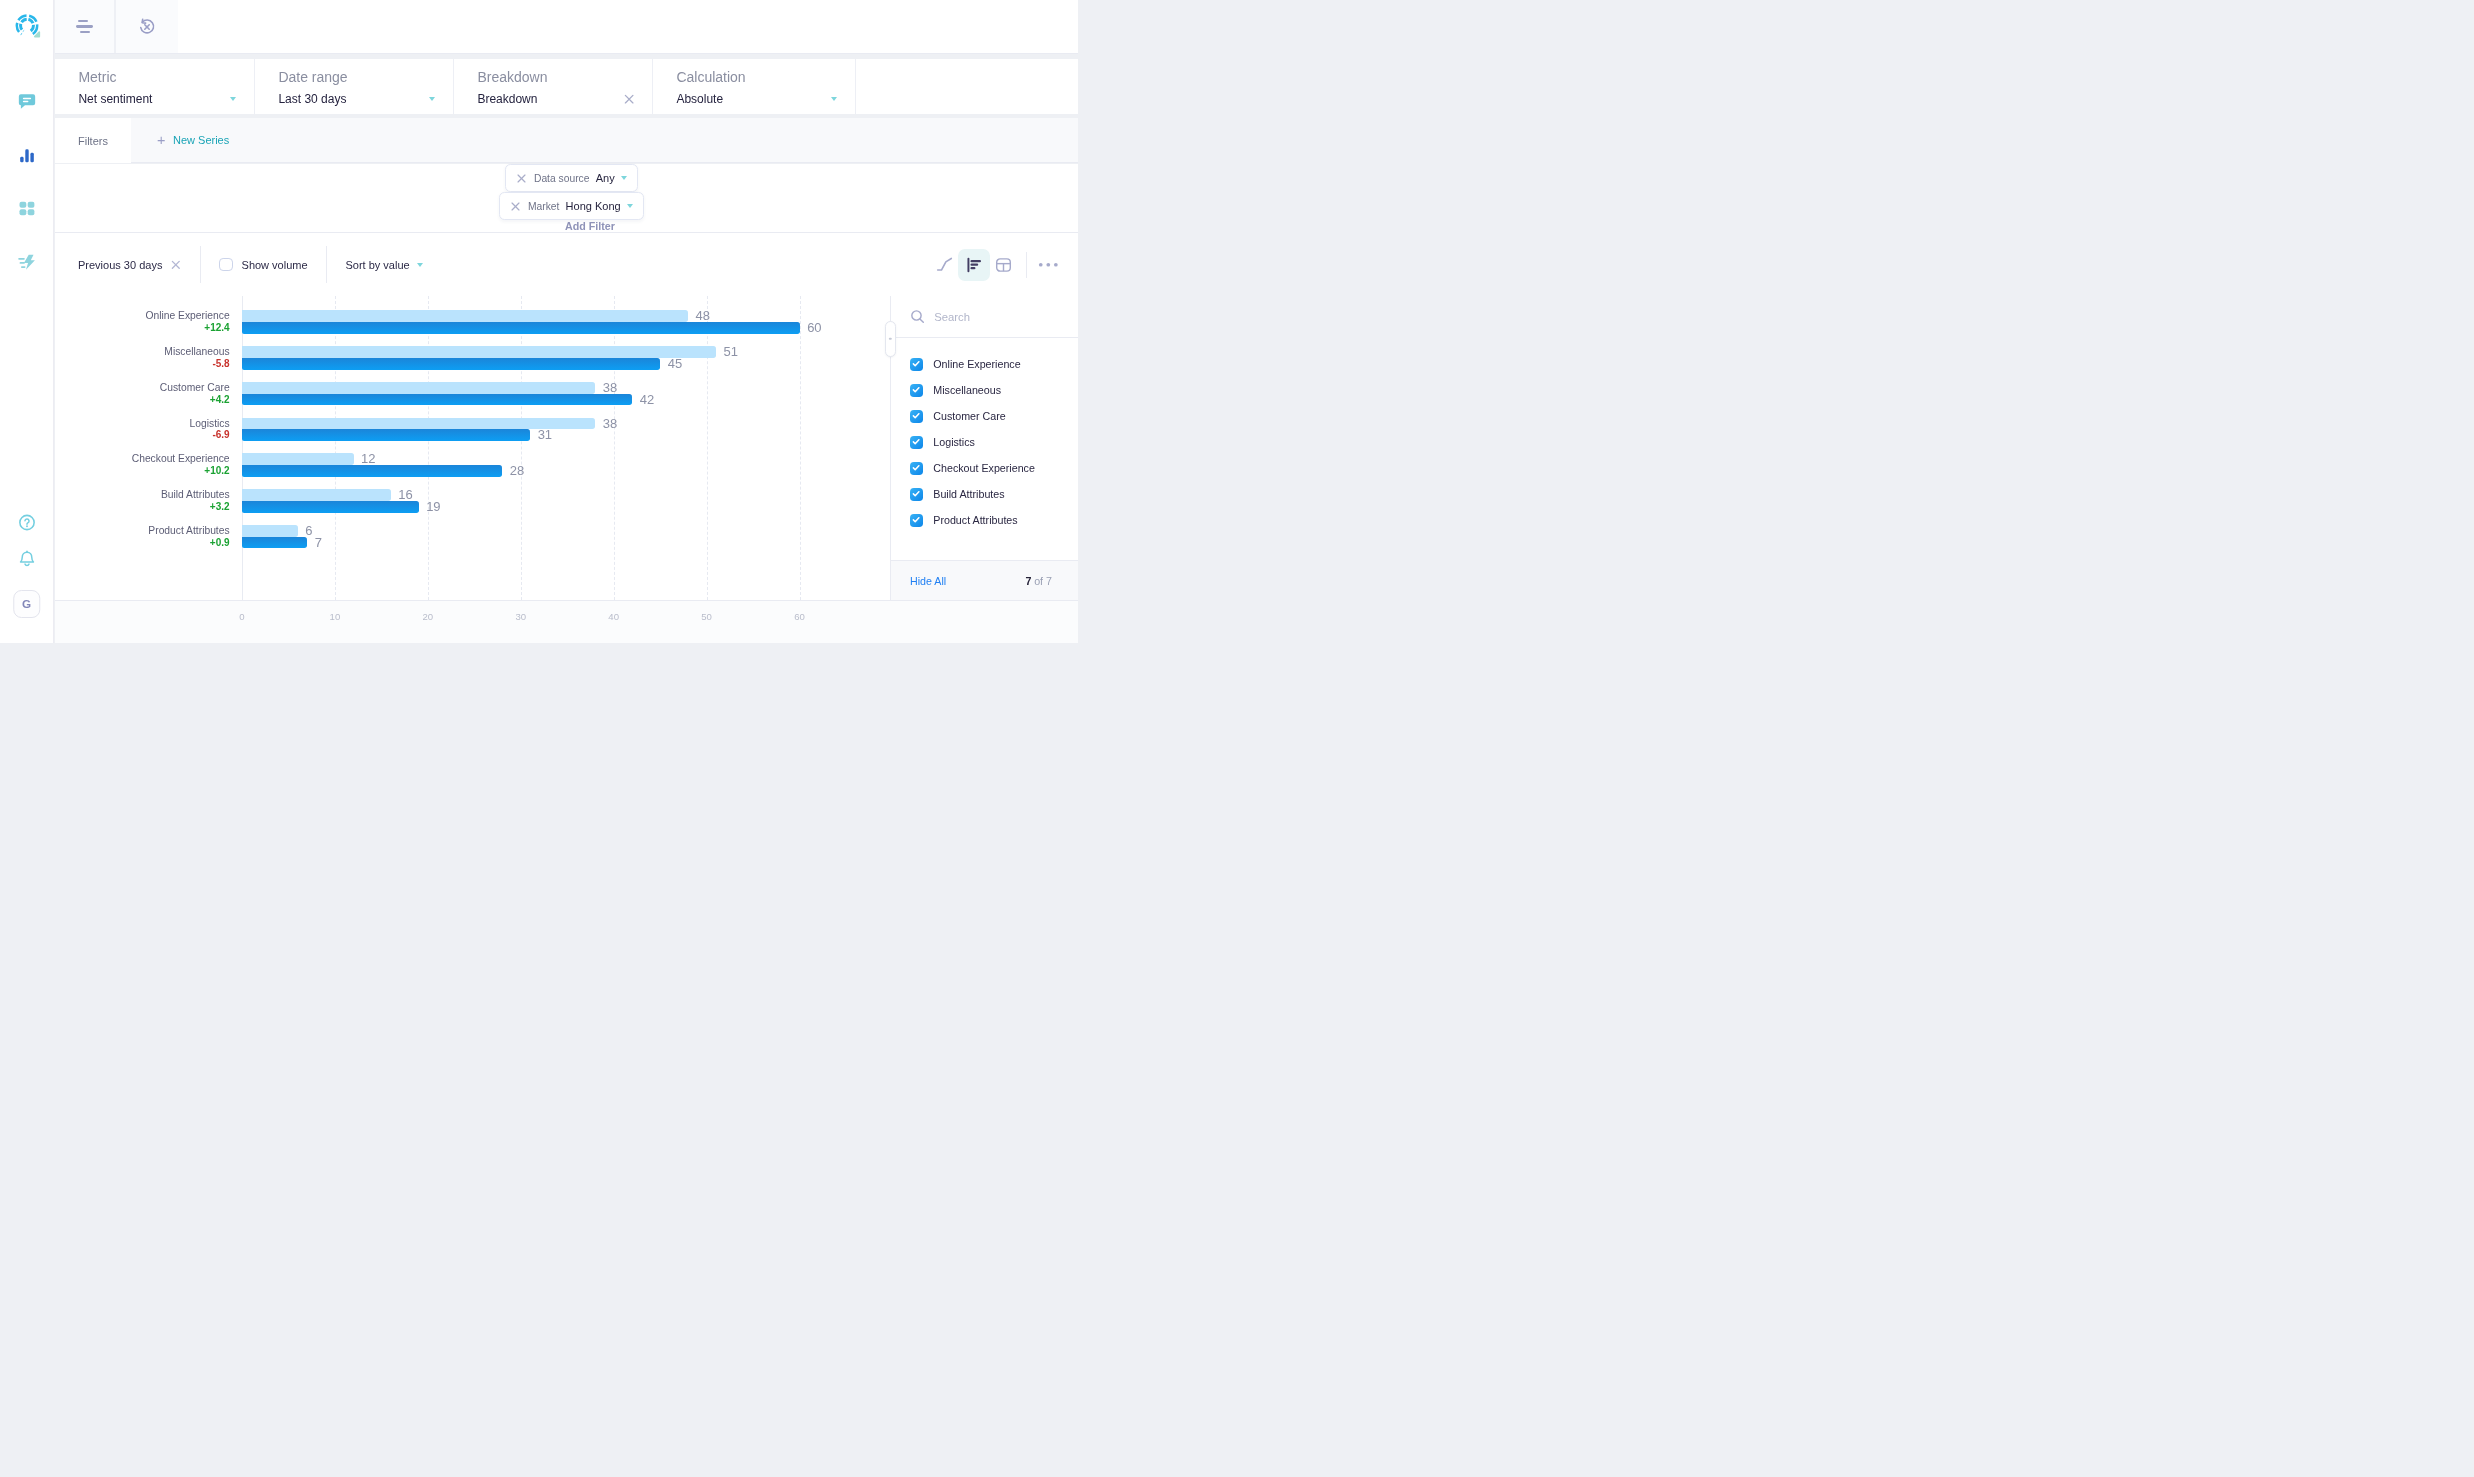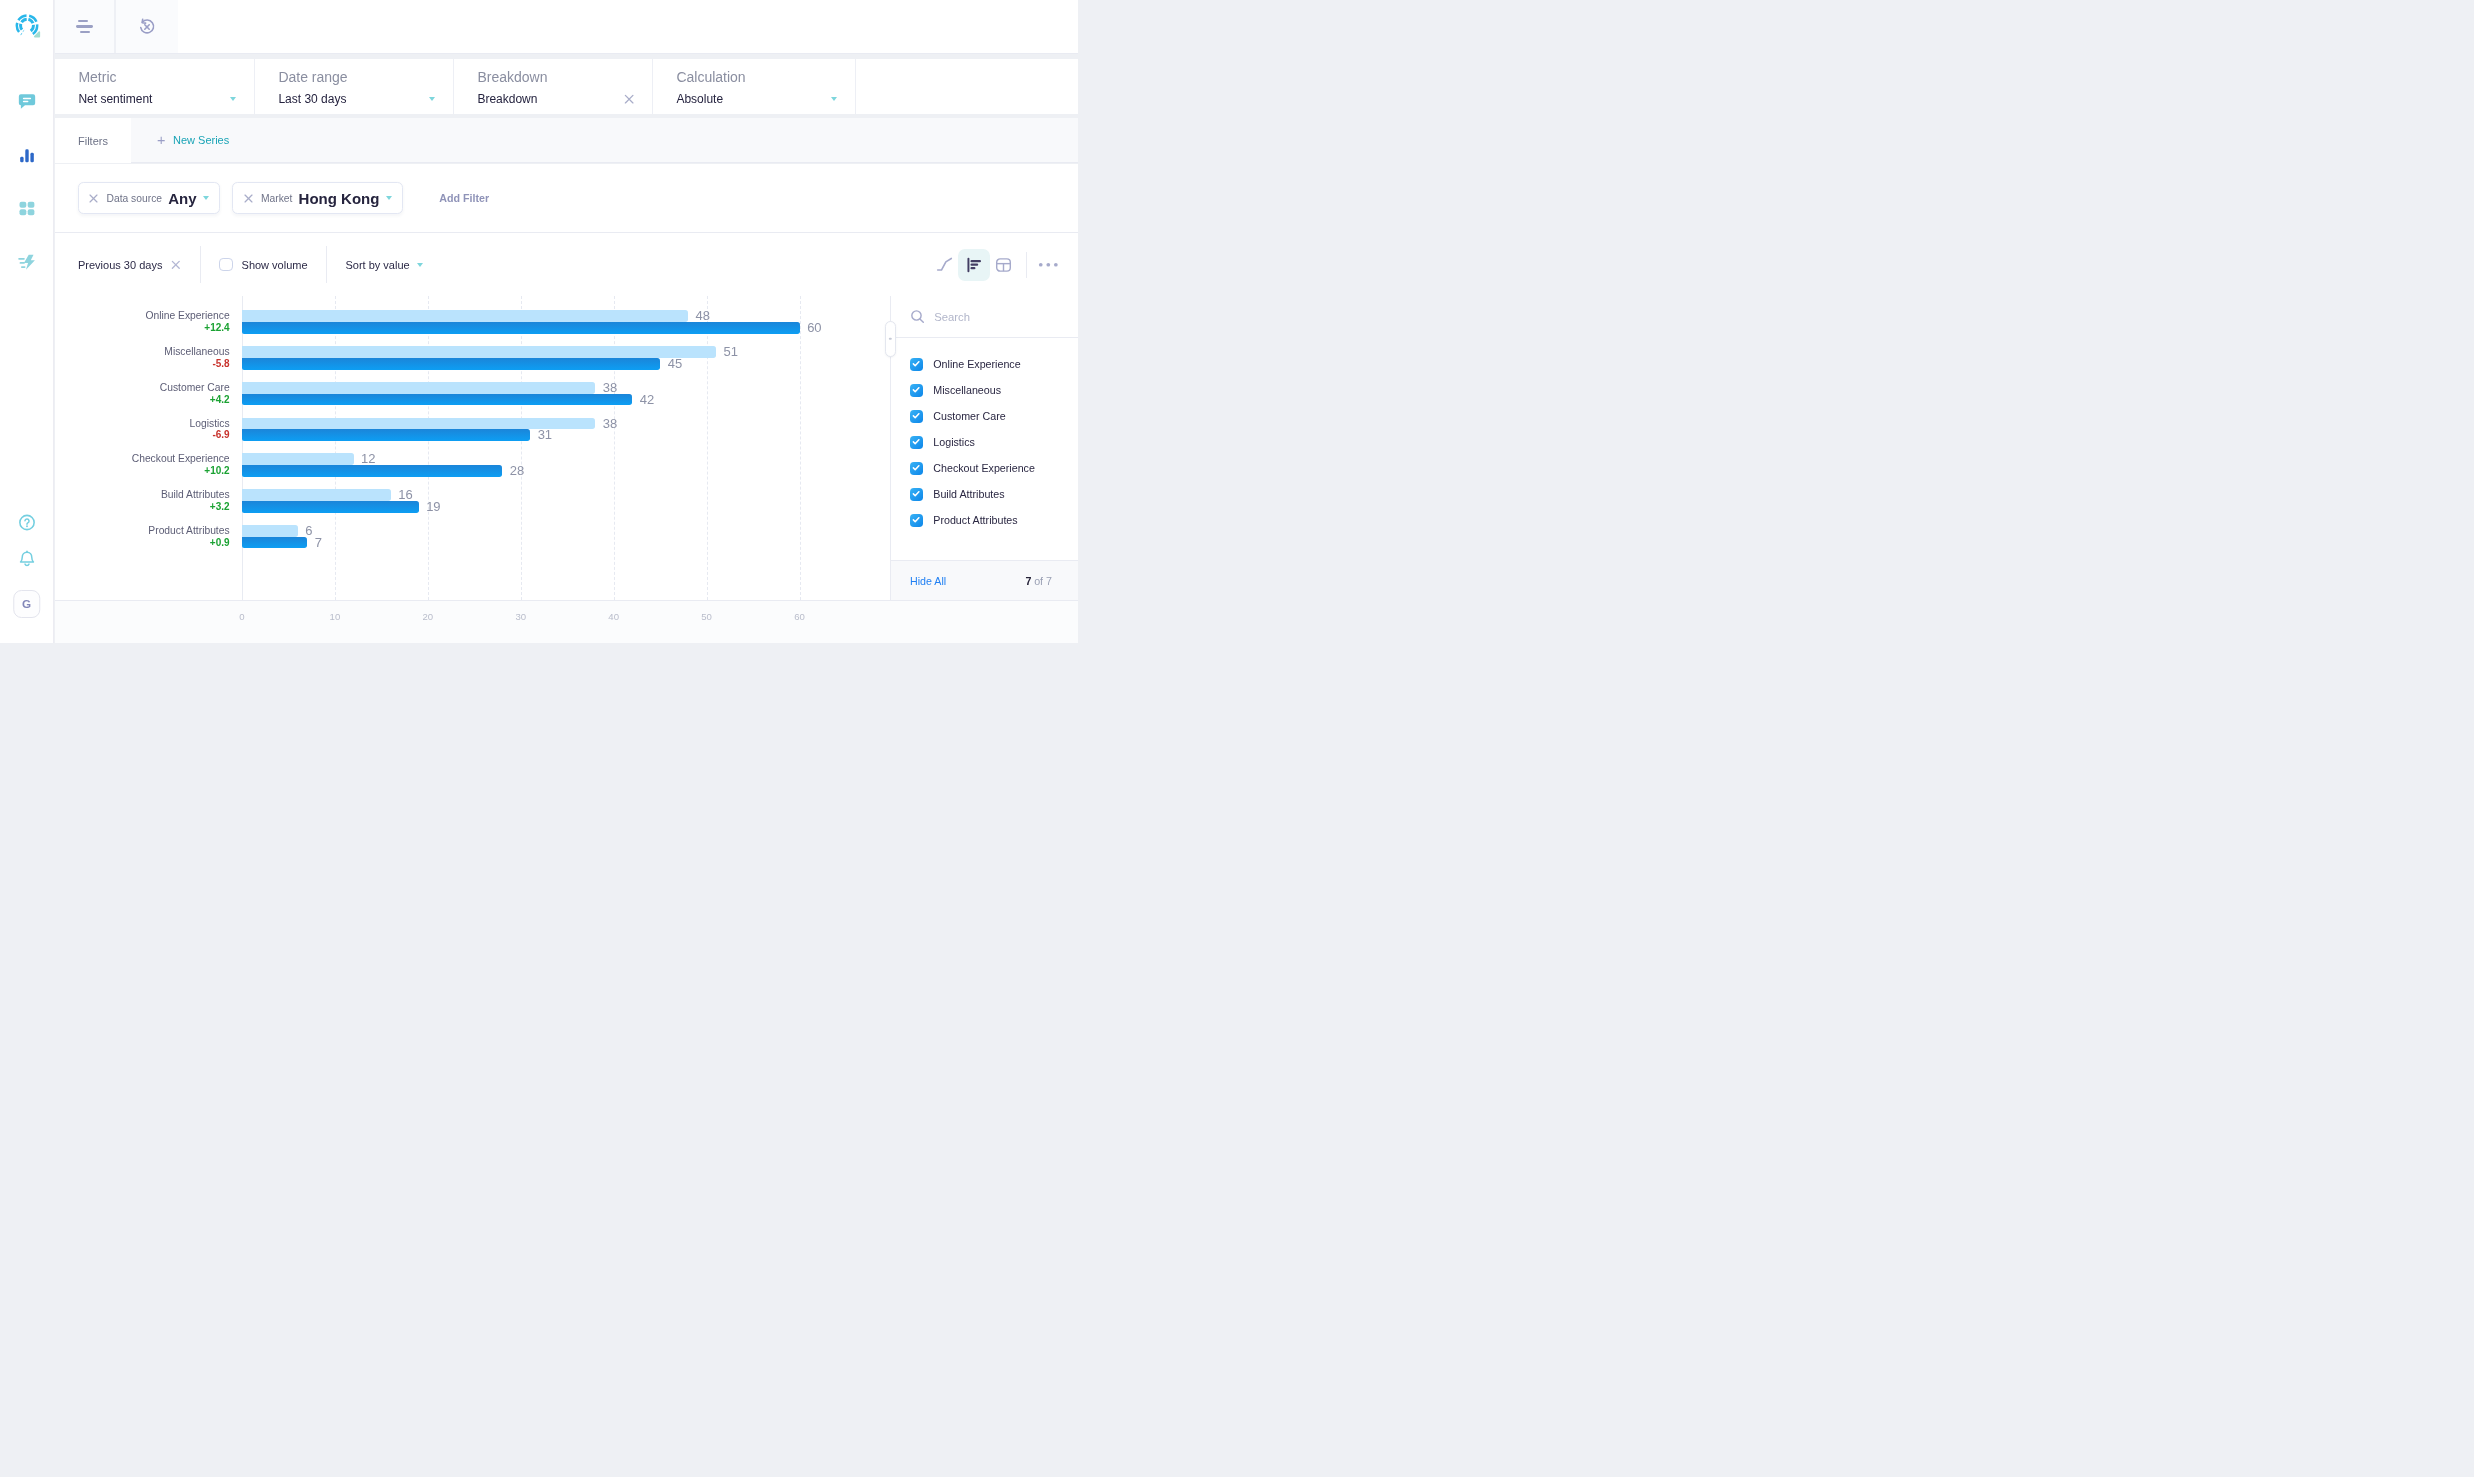--- a/index.html
+++ b/index.html
@@ -45,26 +45,26 @@
 
   
   .tabs-row { position:absolute; left:55px; top:118px; right:0; height:45px; display:flex; }
   .tab-filters { width:76px; background:#fff; display:flex; align-items:center; justify-content:center; font-size:11px; color:#6d7286; cursor:pointer; }
   .tab-rest { flex:1; background:#f8f9fb; border-bottom:0.7px solid #e9ebf2; display:flex; align-items:center; padding-left:26px; }
   .new-series { display:flex; align-items:center; gap:7.6px; cursor:pointer; }
   .plus-glyph { color:#9a9ec6; font-size:14.4px; line-height:1; font-weight:400; }
   .new-series-label { color:#1aa4b6; font-size:11px; }
 
   
-  .chips-row { position:absolute; left:55px; top:164px; right:0; height:68px; background:#fff; display:flex; align-items:center; padding-left:23px; }
+  .chips-row { position:absolute; left:55px; top:164px; right:0; height:68px; background:#fff; display:flex; align-items:center; padding-left:23px;flex-direction:column; }
   .chip { height:32px; background:#fff; border:0.7px solid #e3e7f3; border-radius:5.5px; box-shadow:0 1.4px 3.4px rgba(45,50,90,.05);
           display:flex; align-items:center; padding:0 10.3px; margin-right:12.4px; cursor:pointer; }
   .chip .x-btn { margin-right:8.2px; display:flex; }
   .chip-label { font-size:10.3px; color:#6f7388; margin-right:6.2px; }
-  .chip-value { font-size:15px; color:#26243e; font-weight:700; margin-right:6.2px; }
+  .chip-value { font-size:11px; color:#26243e; font-weight:400; margin-right:6.2px; }
   .add-filter { margin-left:24px; color:#8f93b8; font-weight:600; font-size:10.7px; cursor:pointer; }
 
   
   .controls-row { position:absolute; left:55px; top:232px; right:0; height:64px; background:#fff; border-top:0.7px solid #e9ebf2;
                   display:flex; align-items:center; padding-left:23px; }
   .prev-label { font-size:11px; color:#2c2a47; }
   .ctl-x { margin-left:9px; display:flex; cursor:pointer; }
   .vdiv { width:0.7px; height:37px; background:#e9ebf2; margin:0 18.6px; }
   .checkbox-empty { width:13.7px; height:13.7px; border:1px solid #ccd4ea; border-radius:4.1px; background:#fff; cursor:pointer; }
   .show-volume { font-size:11px; color:#2c2a47; margin-left:9px; }

